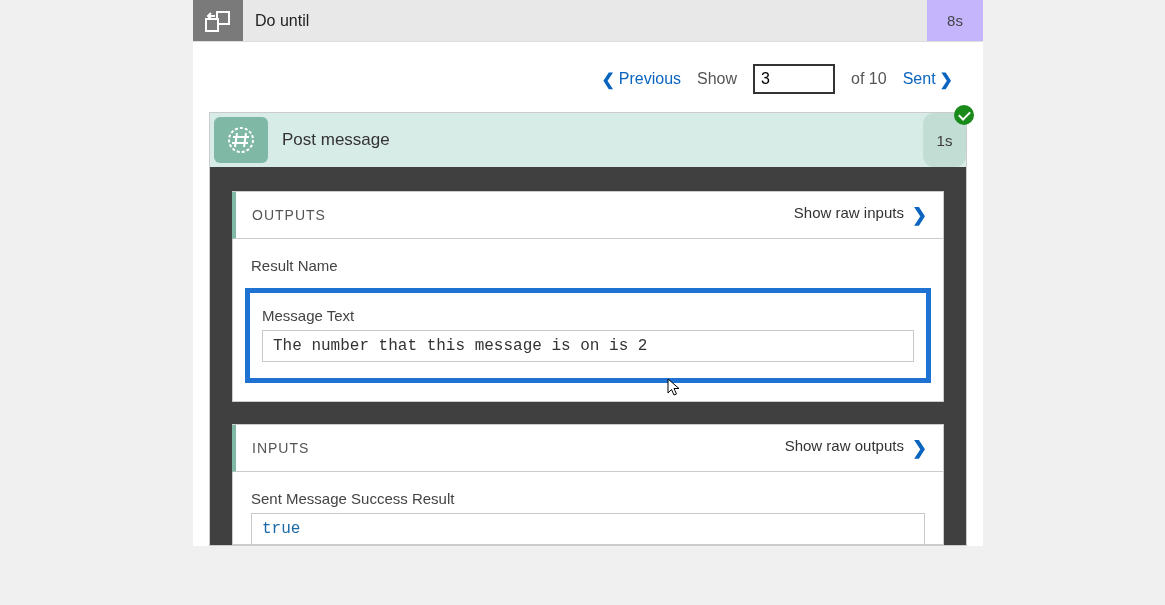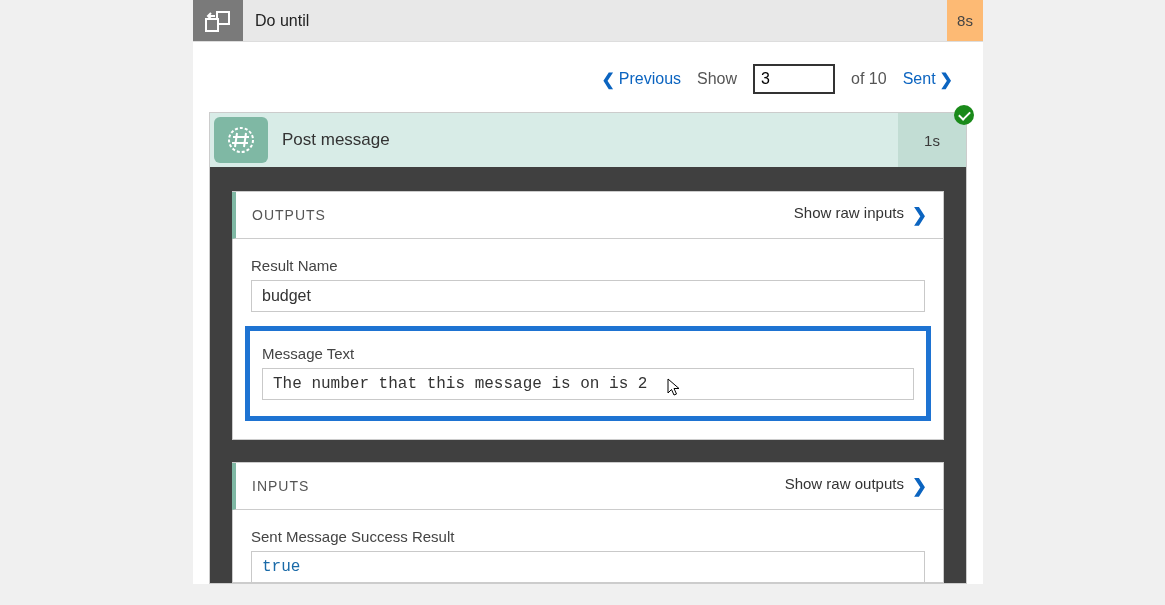--- a/index.html
+++ b/index.html
@@ -40,22 +40,22 @@
   .do-until-icon-box svg { display:block; }
   .do-until-title {
     flex: 1;
     display: flex;
     align-items: center;
     padding-left: 12px;
     font-size: 16px;
     color: #222;
   }
   .do-until-time {
-    width: 36px;
-    background: #fdba74;
+    width: 56px;
+    background: #c4b5fd;
     display: flex;
     align-items: center;
     justify-content: center;
     font-size: 15px;
     color: #444;
   }
   
   .pager {
     display: flex;
     align-items: center;
@@ -108,27 +108,28 @@
   .post-icon-box svg { display:block; }
   .post-title {
     flex: 1;
     display: flex;
     align-items: center;
     padding-left: 14px;
     font-size: 17px;
     color: #333;
   }
   .post-time {
-    width: 68px;
+    width: 43px;
     background: #c2ddd4;
     display: flex;
     align-items: center;
     justify-content: center;
     font-size: 15px;
     color: #3a3a3a;
+    border-radius: 11px;
   }
   .check-badge {
     position: absolute;
     right: -8px;
     top: -8px;
     width: 20px;
     height: 20px;
     border-radius: 50%;
     background: #1a8a1a;
     display: flex;
@@ -270,21 +271,20 @@
           <div class="section-header">
             <span class="hlabel">OUTPUTS</span>
             <span class="show-raw">
               <span>Show raw inputs</span>
               <span class="chevr">❯</span>
             </span>
           </div>
           <div class="section-content">
             <div class="field-group">
               <div class="field-label">Result Name</div>
-              <div class="field-box">budget</div>
             </div>
             <div class="highlight-wrap">
               <div class="field-label">Message Text</div>
               <div class="field-box mono">The number that this message is on is 2</div>
             </div>
           </div>
         </div>
 
         <div class="section" style="margin-bottom:0;">
           <div class="section-header">

